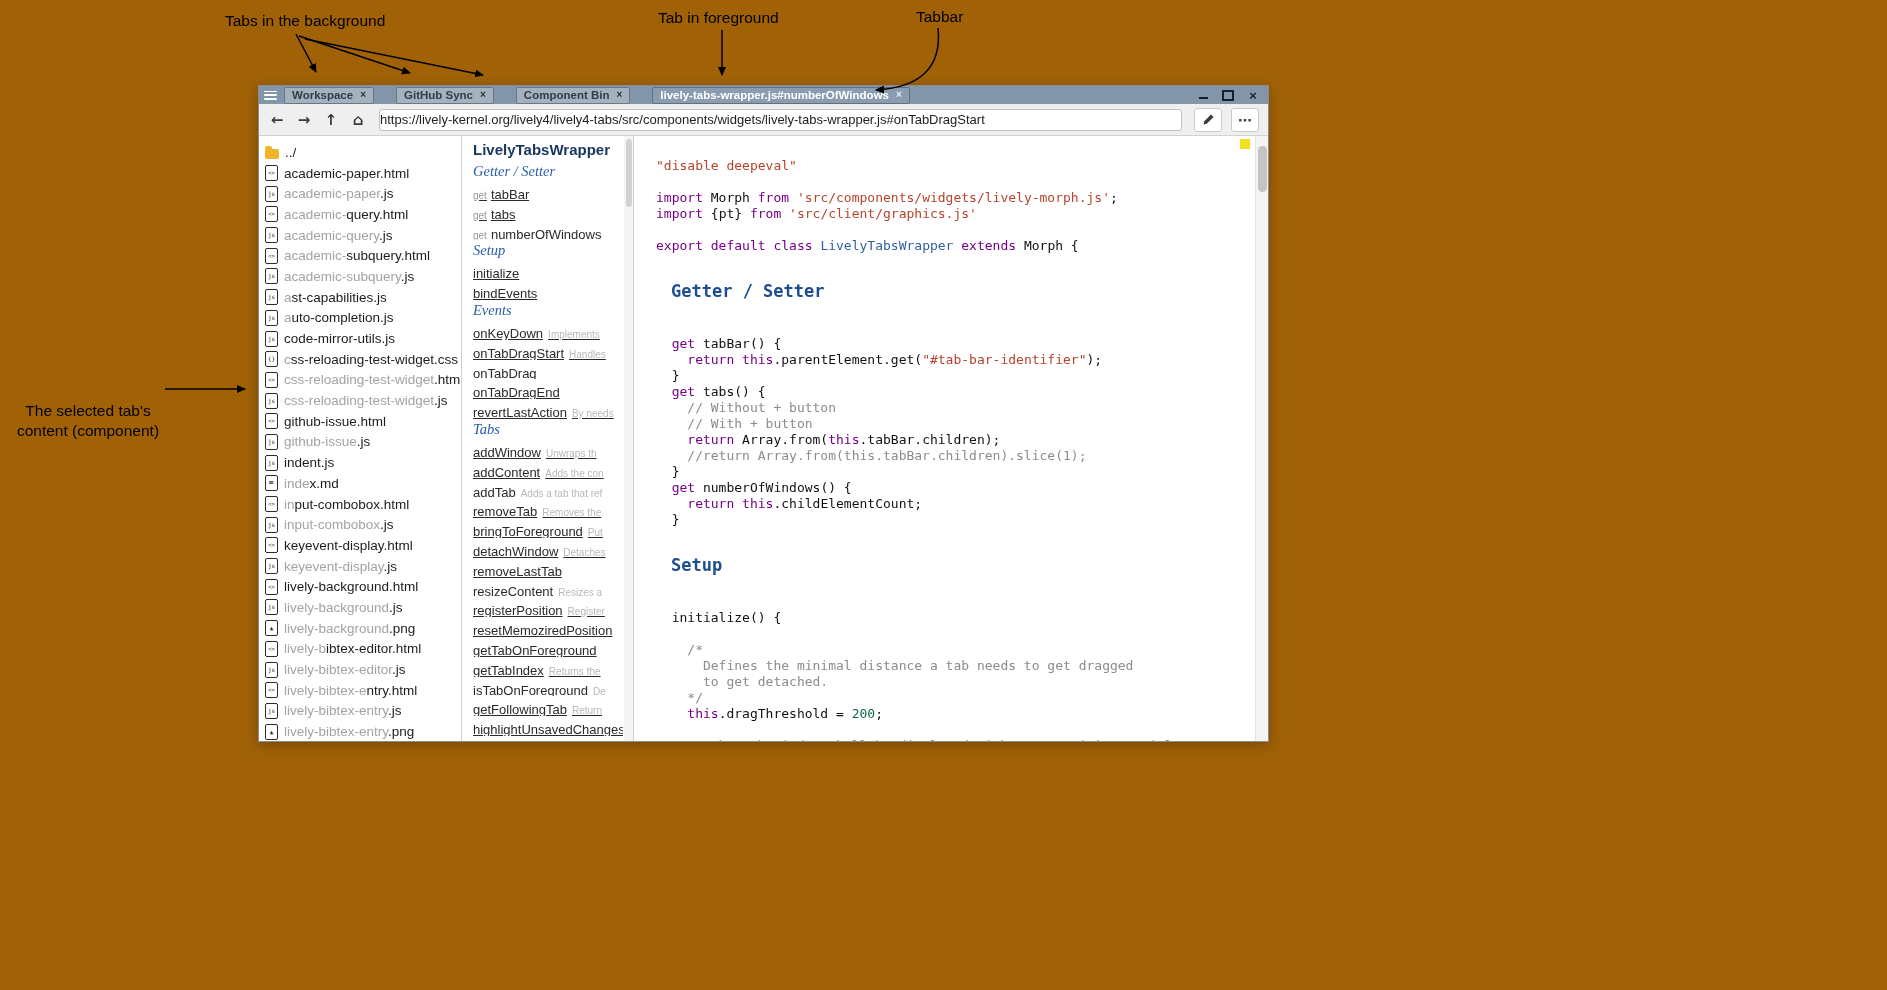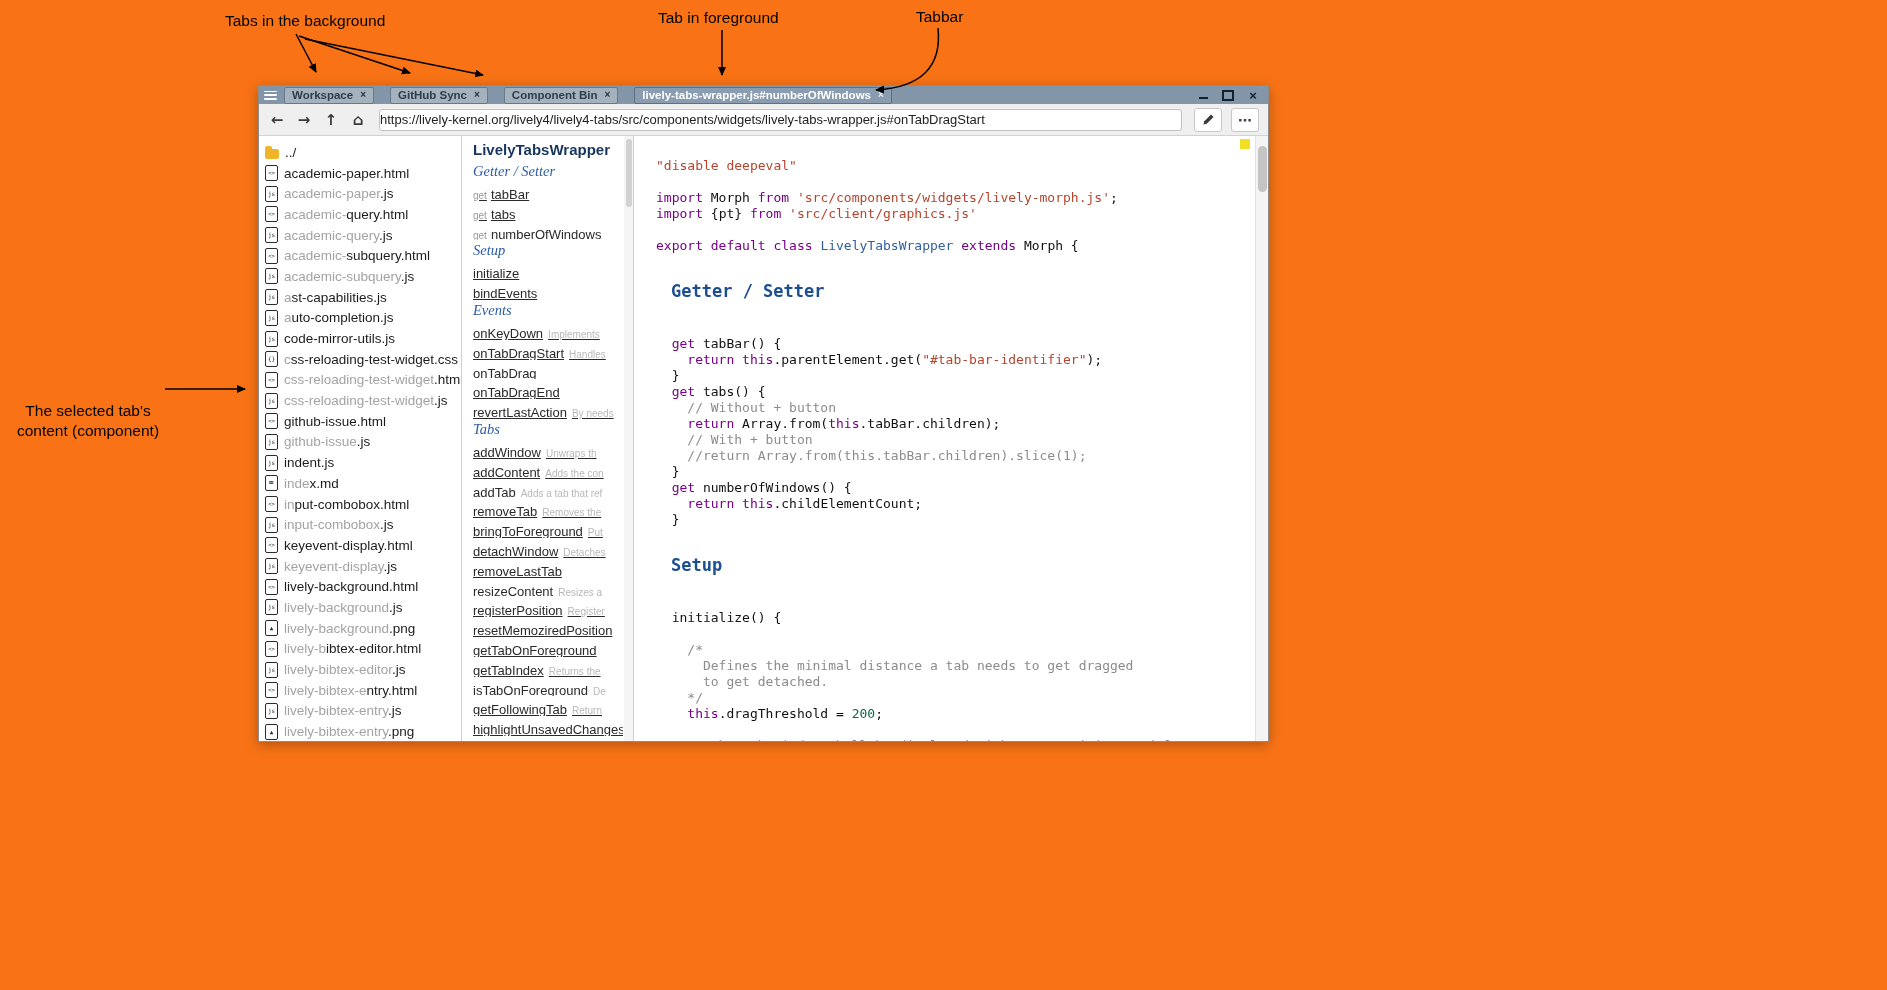--- a/index.html
+++ b/index.html
@@ -1,36 +1,36 @@
 <!DOCTYPE html>
 <html><head>
 <meta charset="utf-8">
 <style>
   html,body{margin:0;padding:0;background:#f7f5ee;}
-  .canvas{position:relative;width:1887px;height:990px;background:#f97316;overflow:hidden;
+  .canvas{position:relative;width:1887px;height:990px;background:#a16207;overflow:hidden;
           font-family:"Liberation Sans",sans-serif;}
 
   
   .ann{position:absolute;font-size:15.5px;color:#000;z-index:5;line-height:20px;}
   .ann-tabs-bg{left:225px;top:11px;}
   .ann-tab-fg{left:658px;top:8px;}
   .ann-tabbar{left:916px;top:7px;}
   .ann-selected{left:4px;top:369px;width:168px;text-align:center;margin-top:32px;}
   .arrows{position:absolute;left:0;top:0;z-index:10;pointer-events:none;}
 
   
   .window{position:absolute;left:258px;top:85px;width:1009px;height:655px;background:#fff;
           border:1px solid #8c8c8c;box-shadow:0 3px 12px rgba(0,0,0,.28);
           display:flex;flex-direction:column;z-index:1;}
 
   
   .titlebar{height:18px;background:#8295a9;display:flex;align-items:center;padding:0 5px;gap:5px;flex:none;}
   .hamburger{width:13px;height:9px;display:flex;flex-direction:column;justify-content:space-between;flex:none;margin-right:2px;}
   .hamburger i{display:block;height:1.6px;background:#fff;border-radius:1px;}
-  .tabs{display:flex;gap:16px;flex:1;align-items:center;min-width:0;}
+  .tabs{display:flex;gap:22px;flex:1;align-items:center;min-width:0;}
   .tab{display:flex;align-items:center;gap:7px;padding:0 7px;height:15px;font-size:11.5px;font-weight:bold;
        background:#a5b1bd;border:1px solid #66798c;color:#2e3d4d;border-radius:2px;white-space:nowrap;}
   .tab.fg{background:#8a9cb0;color:#fff;border-color:#5d7084;}
   .tab-close{font-size:10px;font-weight:bold;color:#26333f;line-height:1;}
   .tab.fg .tab-close{color:#e8edf3;}
   .wincontrols{display:flex;gap:13px;margin-left:auto;align-items:center;padding:0 4px;flex:none;}
   .wc{display:flex;align-items:center;justify-content:center;width:12px;height:12px;color:#14202c;
       font-size:13px;font-weight:bold;line-height:1;}
   .wc-min{display:block;width:9px;height:2px;background:#14202c;margin-top:6px;}
   .wc-max{display:block;width:8px;height:7px;border:2px solid #14202c;}
@@ -341,22 +341,22 @@
             <div class="code-line"></div>
             <div class="code-line"><span class="tok-k">export</span><span class="tok-p"> </span><span class="tok-k">default</span><span class="tok-p"> </span><span class="tok-k">class</span><span class="tok-p"> </span><span class="tok-d">LivelyTabsWrapper</span><span class="tok-p"> </span><span class="tok-k">extends</span><span class="tok-p"> </span><span class="tok-v">Morph</span><span class="tok-p"> {</span></div>
             <div class="code-line"></div>
             <div class="code-heading">Getter / Setter</div>
             <div class="code-line"></div>
             <div class="code-line"><span class="tok-p">  </span><span class="tok-k">get</span><span class="tok-p"> </span><span class="tok-v">tabBar</span><span class="tok-p">() {</span></div>
             <div class="code-line"><span class="tok-p">    </span><span class="tok-k">return</span><span class="tok-p"> </span><span class="tok-k">this</span><span class="tok-p">.parentElement.get(</span><span class="tok-s">"#tab-bar-identifier"</span><span class="tok-p">);</span></div>
             <div class="code-line"><span class="tok-p">  }</span></div>
             <div class="code-line"><span class="tok-p">  </span><span class="tok-k">get</span><span class="tok-p"> </span><span class="tok-v">tabs</span><span class="tok-p">() {</span></div>
             <div class="code-line"><span class="tok-p">    </span><span class="tok-c">// Without + button</span></div>
+            <div class="code-line"><span class="tok-p">    </span><span class="tok-c">// With + button</span></div>
             <div class="code-line"><span class="tok-p">    </span><span class="tok-k">return</span><span class="tok-p"> Array.from(</span><span class="tok-k">this</span><span class="tok-p">.tabBar.children);</span></div>
-            <div class="code-line"><span class="tok-p">    </span><span class="tok-c">// With + button</span></div>
             <div class="code-line"><span class="tok-p">    </span><span class="tok-c">//return Array.from(this.tabBar.children).slice(1);</span></div>
             <div class="code-line"><span class="tok-p">  }</span></div>
             <div class="code-line"><span class="tok-p">  </span><span class="tok-k">get</span><span class="tok-p"> </span><span class="tok-v">numberOfWindows</span><span class="tok-p">() {</span></div>
             <div class="code-line"><span class="tok-p">    </span><span class="tok-k">return</span><span class="tok-p"> </span><span class="tok-k">this</span><span class="tok-p">.childElementCount;</span></div>
             <div class="code-line"><span class="tok-p">  }</span></div>
             <div class="code-line"></div>
             <div class="code-heading">Setup</div>
             <div class="code-line"></div>
             <div class="code-line"><span class="tok-p">  </span><span class="tok-v">initialize</span><span class="tok-p">() {</span></div>
             <div class="code-line"></div>

